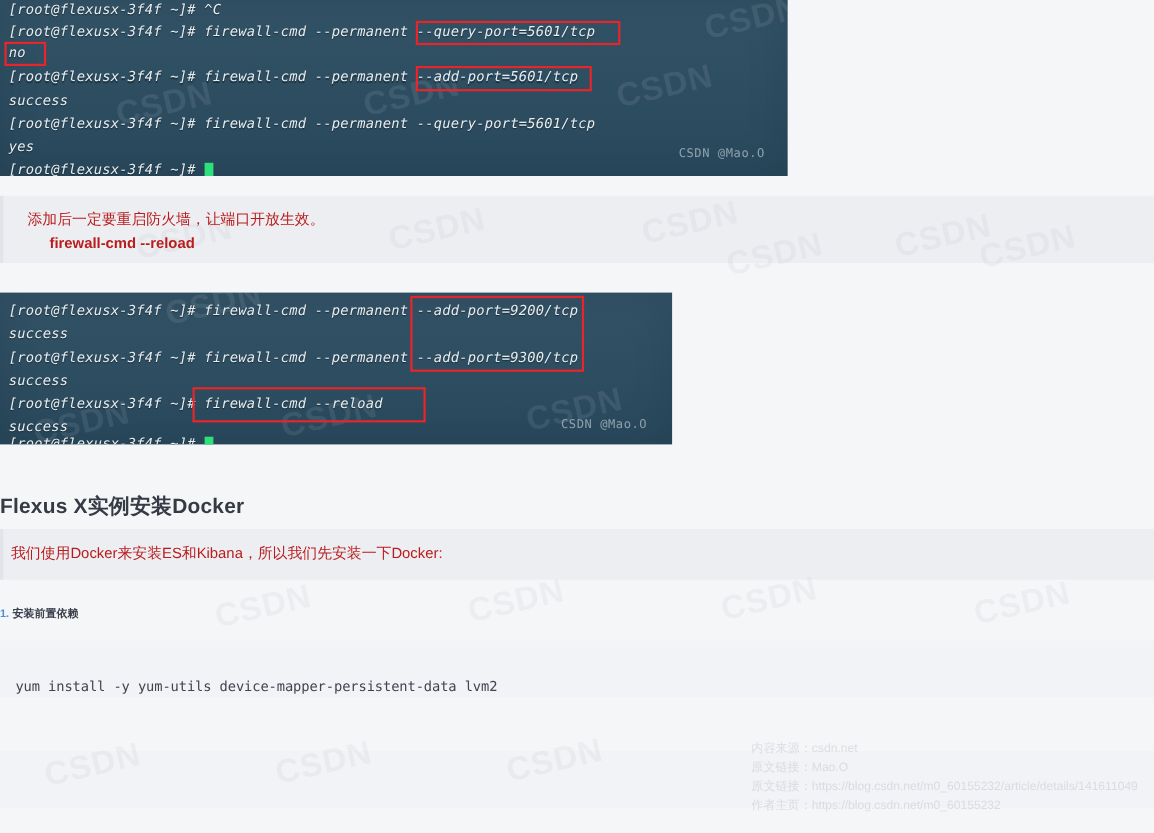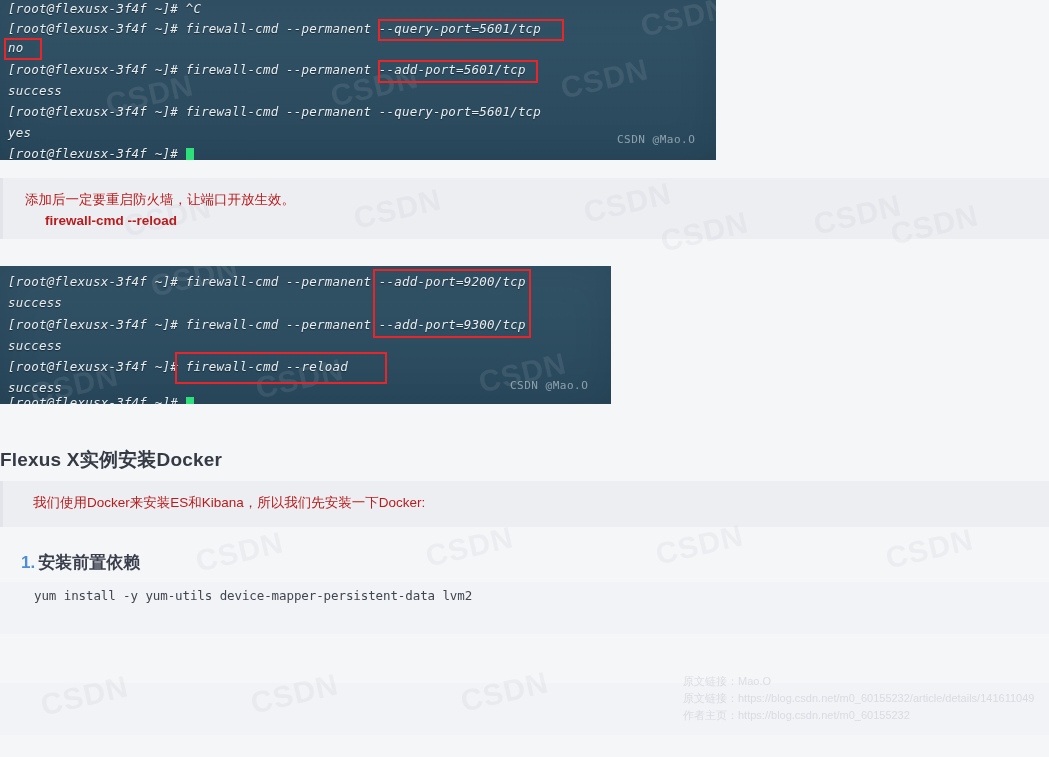--- a/index.html
+++ b/index.html
@@ -111,24 +111,23 @@
     font-weight: 700;
     color: #353a45;
     letter-spacing: 0.2px;
     white-space: nowrap;
   }
 
   
   .step {
     position: absolute;
     white-space: nowrap;
-    font-size: 17px;
+    font-size: 10px;
     font-weight: 700;
     color: #3a3f4b;
-    margin-left: 21px;
   }
   .step .num {
     color: #4d8fd4;
     font-weight: 700;
     margin-right: 3px;
   }
 
   
   .codeblock {
     position: absolute;
@@ -226,42 +225,43 @@
 
     <div class="term-wm" style="left:510px; top:113px;">CSDN @Mao.O</div>
   </div>
 
   <div class="redbox" style="left:373px; top:269px; width:158px; height:69px;"></div>
   <div class="redbox" style="left:175px; top:352px; width:212px; height:32px;"></div>
 
   <div class="heading" style="left:0px; top:447px;">Flexus X实例安装Docker</div>
 
   <div class="notebox" style="left:0px; top:481px; width:1049px; height:46px;">
-    <div class="nline" style="left:30px; top:13px;text-align:right;">我们使用Docker来安装ES和Kibana，所以我们先安装一下Docker:</div>
+    <div class="nline" style="left:7px; top:13px;text-align:right;">我们使用Docker来安装ES和Kibana，所以我们先安装一下Docker:</div>
   </div>
 
   <div class="csdn-wm wm-light" style="left:195px; top:535px;">CSDN</div>
   <div class="csdn-wm wm-light" style="left:425px; top:530px;">CSDN</div>
   <div class="csdn-wm wm-light" style="left:655px; top:528px;">CSDN</div>
   <div class="csdn-wm wm-light" style="left:885px; top:532px;">CSDN</div>
 
   <div class="step" style="left:0px; top:551px;">
     <span class="num">1.</span><span>安装前置依赖</span>
   </div>
 
   <div class="codeblock" style="left:0px; top:582px; width:1049px; height:52px;">
-    <div class="code" style="top:6px;margin-left:20px;">yum install -y yum-utils device-mapper-persistent-data lvm2</div>
+    <div class="code" style="top:34px;">yum install -y yum-utils device-mapper-persistent-data lvm2</div>
   </div>
 
 
   <div class="codeblock" style="left:0px; top:683px; width:1049px; height:52px;">
     <div class="csdn-wm wm-light" style="left:40px; top:-4px;">CSDN</div>
     <div class="csdn-wm wm-light" style="left:250px; top:-6px;">CSDN</div>
     <div class="csdn-wm wm-light" style="left:460px; top:-8px;">CSDN</div>
   </div>
 
   <div class="provenance">
+    <div>内容来源：csdn.net</div>
     <div>原文链接：Mao.O</div>
     <div>原文链接：https://blog.csdn.net/m0_60155232/article/details/141611049</div>
     <div>作者主页：https://blog.csdn.net/m0_60155232</div>
   </div>
 
 </div>
 
 </body></html>

